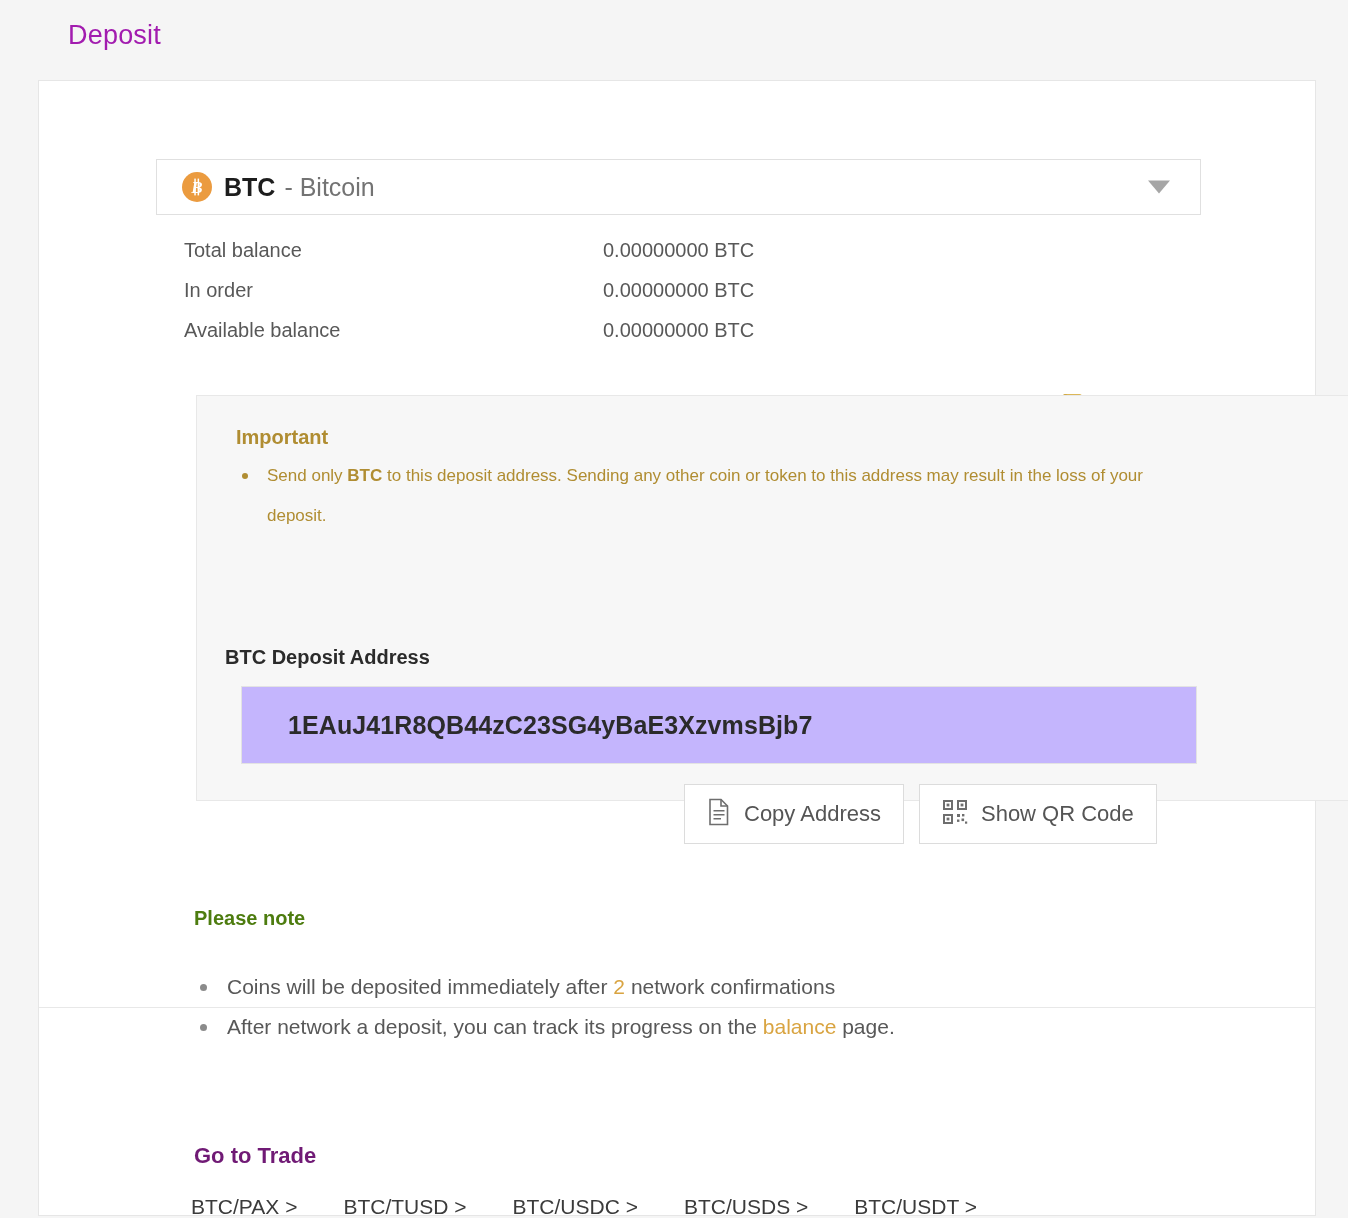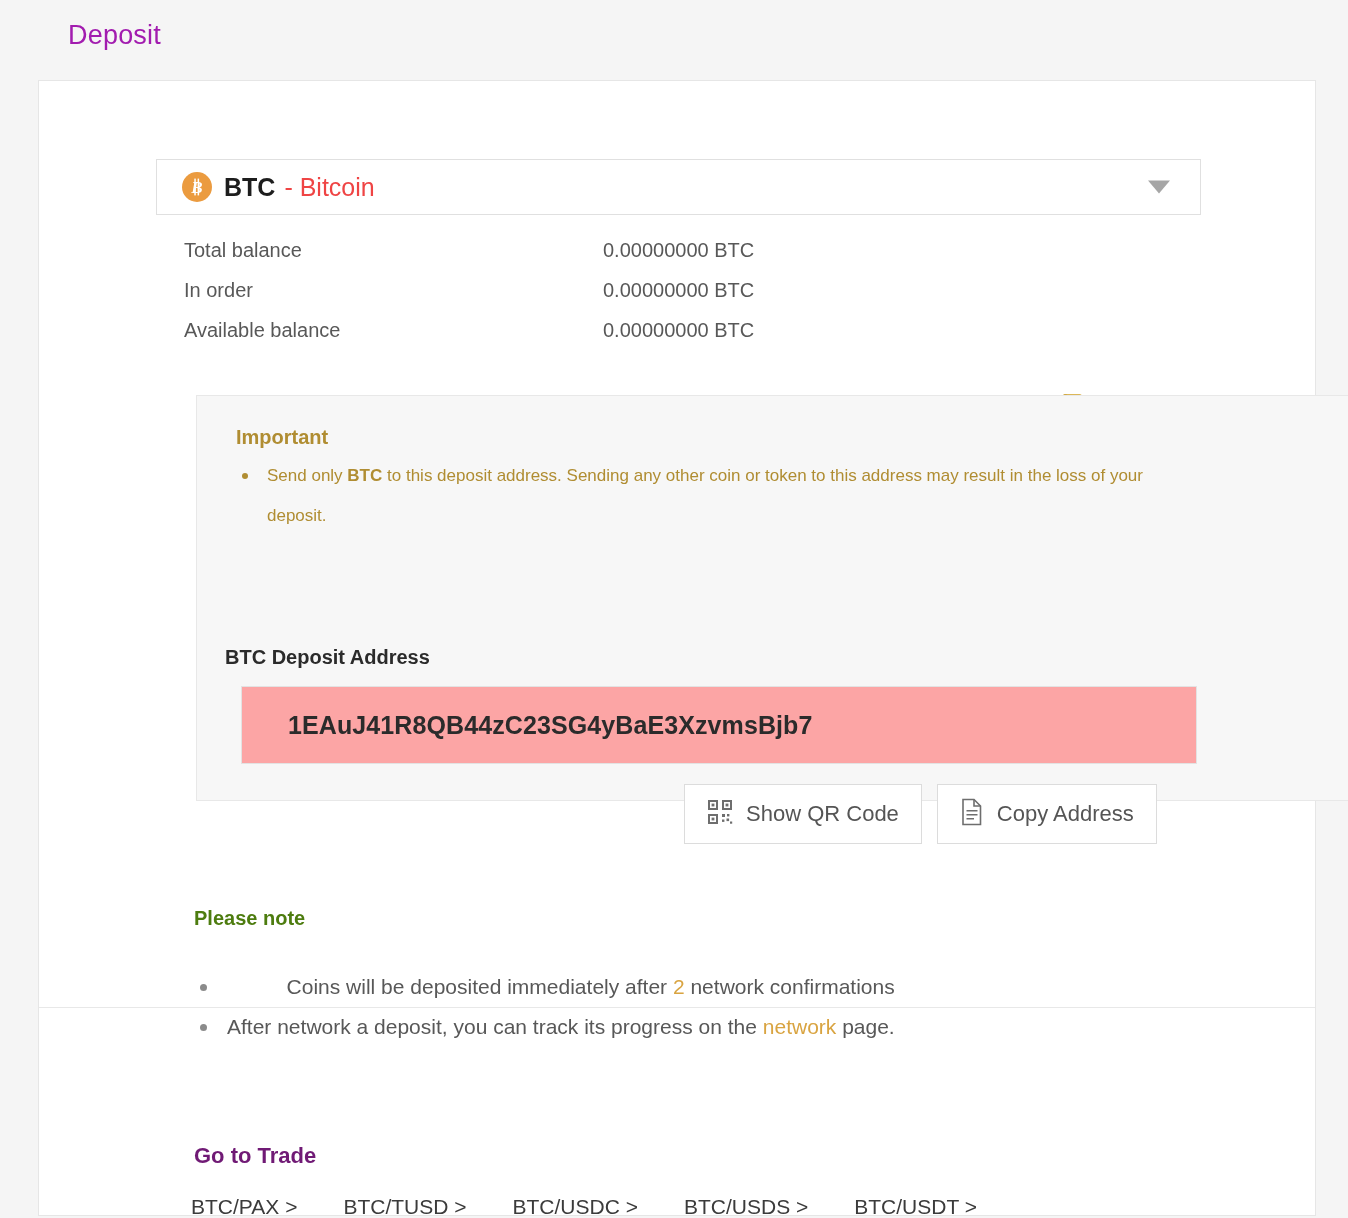--- a/index.html
+++ b/index.html
@@ -78,21 +78,21 @@
   }
   .coin-icon svg { display: block; }
   .coin-symbol {
     font-size: 25px;
     font-weight: bold;
     color: #1d1d1d;
     margin-left: 12px;
   }
   .coin-name {
     font-size: 25px;
-    color: #ef4444;
+    color: #737373;
     margin-left: 9px;
   }
   .caret {
     position: absolute;
     right: 30px;
     top: 50%;
     transform: translateY(-50%);
     width: 0;
     height: 0;
     border-left: 11px solid transparent;
@@ -194,21 +194,21 @@
     font-weight: bold;
     color: #2b2b2b;
     text-align: center;
   }
   .addr-box {
     position: absolute;
     left: 44px;
     top: 290px;
     width: 956px;
     height: 78px;
-    background: #fca5a5;
+    background: #c4b5fd;
     border: 1px solid #e3e3e3;
     box-sizing: border-box;
     display: flex;
     align-items: center;
   }
   .addr-value {
     font-size: 25px;
     font-weight: bold;
     color: #2b2b2b;
     margin-left: 46px;
@@ -247,21 +247,20 @@
     font-weight: bold;
     color: #4d7c0f;
   }
   .note-list {
     position: absolute;
     left: 155px;
     top: 886px;
     margin: 0;
     padding: 0;
     list-style: none;
-    text-align: right;
   }
   .note-item {
     position: relative;
     padding-left: 33px;
     font-size: 21px;
     line-height: 40px;
     color: #585858;
   }
   .note-item:before {
     content: "";
@@ -356,57 +355,57 @@
         <li class="important-item"><span>Send only </span><b>BTC</b><span> to this deposit address. Sending any other coin or token to this address may result in the loss of your deposit.</span></li>
       </ul>
 
       <div class="addr-label">BTC Deposit Address</div>
 
       <div class="addr-box">
         <span class="addr-value">1EAuJ41R8QB44zC23SG4yBaE3XzvmsBjb7</span>
       </div>
 
       <div class="addr-buttons">
+        <div class="addr-btn">
+          <span>
+            <svg width="24" height="28" viewBox="0 0 24 28">
+              <path d="M3 1.5h11l6.5 6.5v18.5H3V1.5z" fill="none" stroke="#6e6e6e" stroke-width="1.6"></path>
+              <path d="M14 1.5V8h6.5" fill="none" stroke="#6e6e6e" stroke-width="1.6"></path>
+              <rect x="6.5" y="12" width="11" height="1.5" fill="#6e6e6e"></rect>
+              <rect x="6.5" y="16" width="11" height="1.5" fill="#6e6e6e"></rect>
+              <rect x="6.5" y="20" width="7.5" height="1.5" fill="#6e6e6e"></rect>
+            </svg>
+          </span>
+          <span class="addr-btn-label">Copy Address</span>
+        </div>
         <div class="addr-btn">
           <span>
             <svg width="26" height="26" viewBox="0 0 26 26" fill="#6e6e6e">
               <path d="M1 1h10v10H1V1zm2 2v6h6V3H3z"></path>
               <rect x="4.6" y="4.6" width="2.8" height="2.8"></rect>
               <path d="M15 1h10v10H15V1zm2 2v6h6V3h-6z"></path>
               <rect x="18.6" y="4.6" width="2.8" height="2.8"></rect>
               <path d="M1 15h10v10H1V15zm2 2v6h6v-6H3z"></path>
               <rect x="4.6" y="18.6" width="2.8" height="2.8"></rect>
               <rect x="15" y="15" width="3" height="3"></rect>
               <rect x="20" y="15" width="2.4" height="2.4"></rect>
               <rect x="15" y="20.5" width="2.4" height="2.4"></rect>
               <rect x="19.5" y="19.5" width="2.6" height="2.6"></rect>
               <rect x="23" y="22.5" width="2.2" height="2.2"></rect>
             </svg>
           </span>
           <span class="addr-btn-label">Show QR Code</span>
         </div>
-        <div class="addr-btn">
-          <span>
-            <svg width="24" height="28" viewBox="0 0 24 28">
-              <path d="M3 1.5h11l6.5 6.5v18.5H3V1.5z" fill="none" stroke="#6e6e6e" stroke-width="1.6"></path>
-              <path d="M14 1.5V8h6.5" fill="none" stroke="#6e6e6e" stroke-width="1.6"></path>
-              <rect x="6.5" y="12" width="11" height="1.5" fill="#6e6e6e"></rect>
-              <rect x="6.5" y="16" width="11" height="1.5" fill="#6e6e6e"></rect>
-              <rect x="6.5" y="20" width="7.5" height="1.5" fill="#6e6e6e"></rect>
-            </svg>
-          </span>
-          <span class="addr-btn-label">Copy Address</span>
-        </div>
       </div>
     </div>
 
     <div class="note-title">Please note</div>
     <ul class="note-list">
       <li class="note-item"><span>Coins will be deposited immediately after </span><span class="accent">2</span><span> network confirmations</span></li>
-      <li class="note-item"><span>After network a deposit, you can track its progress on the </span><span class="link-accent">network</span><span> page.</span></li>
+      <li class="note-item"><span>After network a deposit, you can track its progress on the </span><span class="link-accent">balance</span><span> page.</span></li>
     </ul>
 
     <div class="divider"></div>
   </div>
 
   <div class="trade-title">Go to Trade</div>
   <div class="trade-links">
     <span class="trade-link">BTC/PAX &gt;</span>
     <span class="trade-link">BTC/TUSD &gt;</span>
     <span class="trade-link">BTC/USDC &gt;</span>

